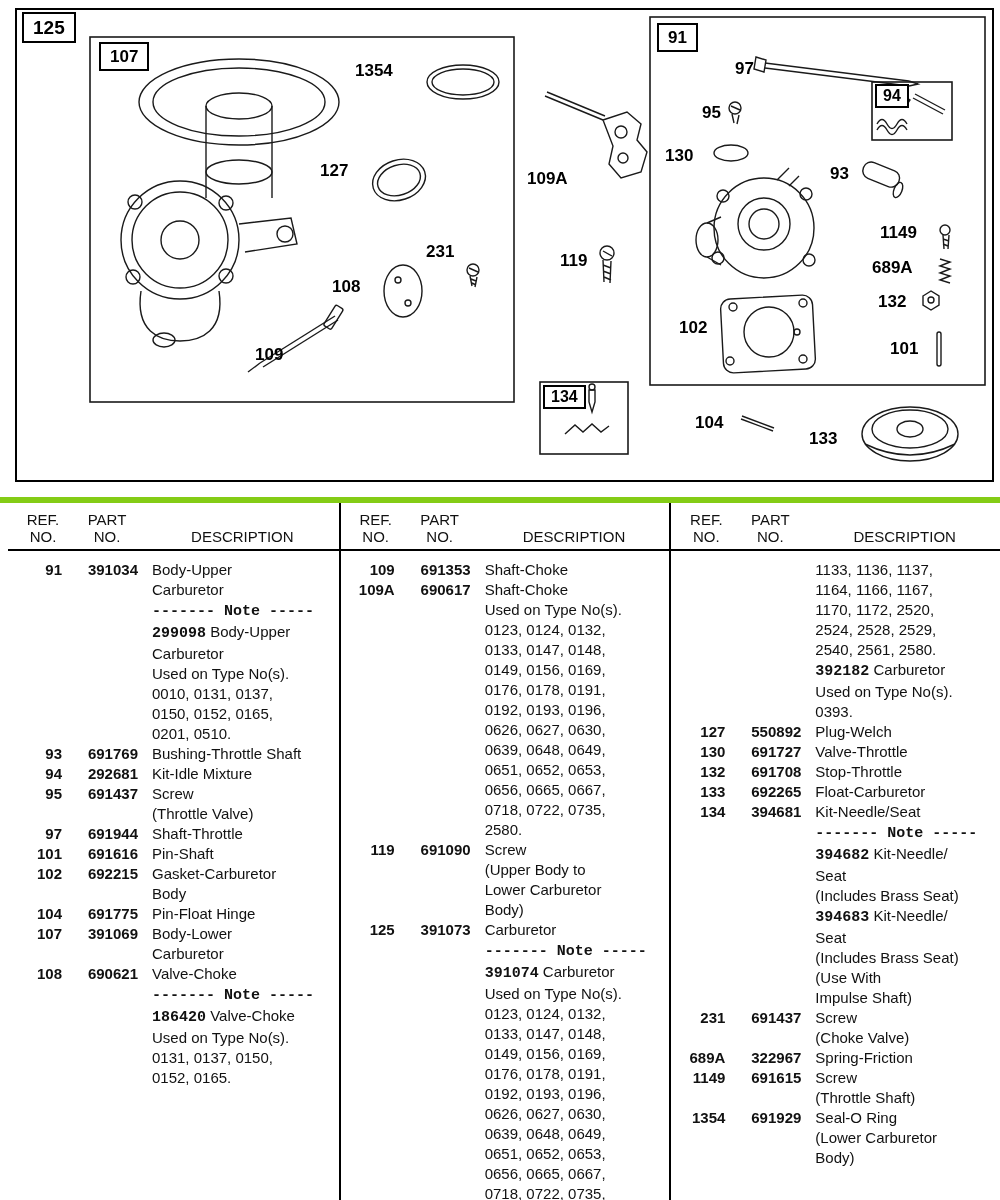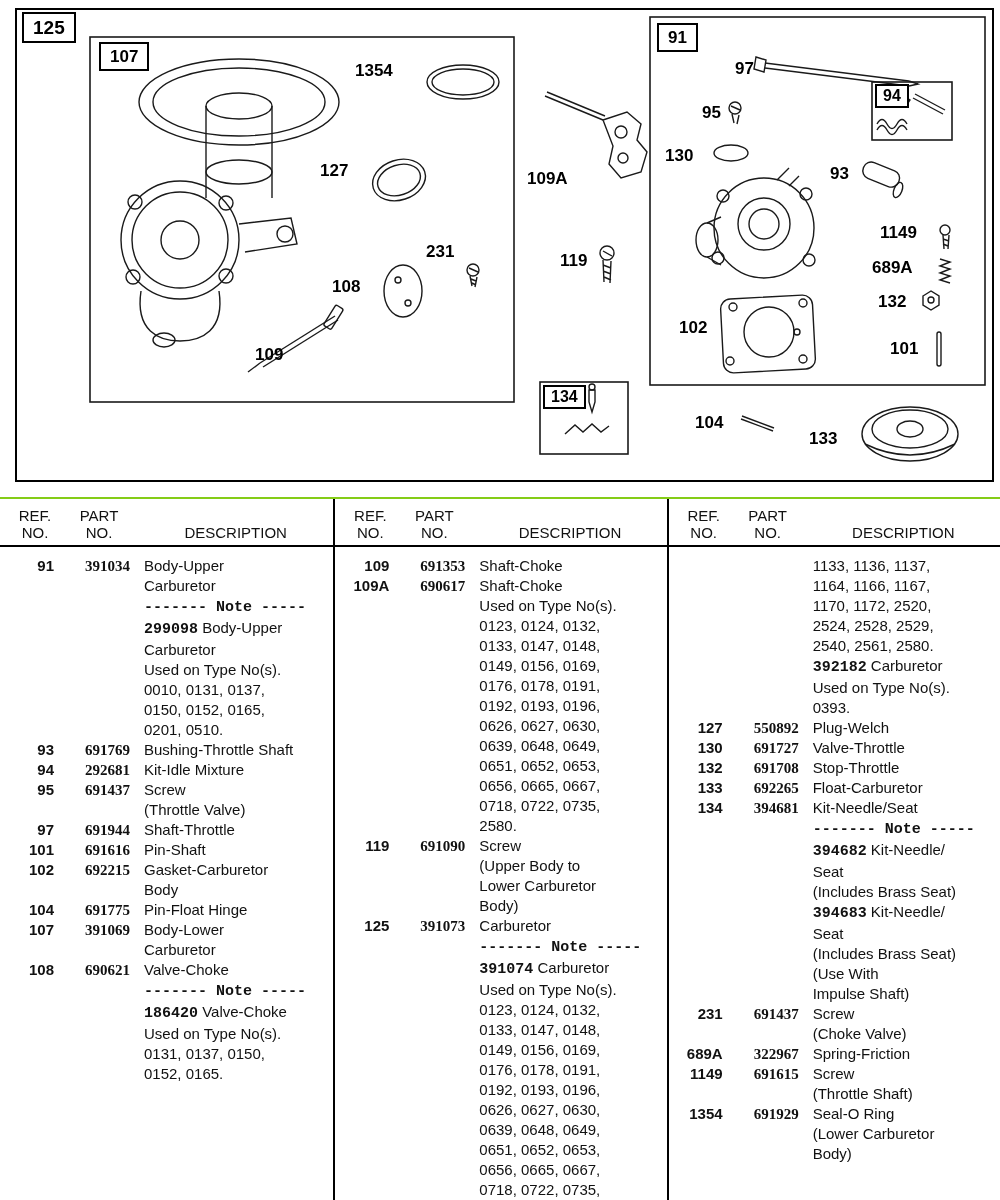--- a/index.html
+++ b/index.html
@@ -20,39 +20,39 @@
   }
   .lblbox{
     position:absolute;font-weight:700;font-size:17px;line-height:1;color:#000;
     border:2px solid #000;padding:4px 9px;background:#fff;white-space:nowrap;
   }
   .lblbox.big{font-size:19px;}
   .lblbox.small{padding:2px 6px;font-size:16px;}
   
   .parts-table{
     position:absolute;left:0;top:497px;right:0;bottom:0;
-    border-top:2px solid #84cc16;
-    display:grid;grid-template-columns:1fr 1fr 1fr;overflow:hidden;
+    border-top:6px solid #84cc16;
+    display:grid;grid-template-columns:1fr 1fr 1fr;overflow:hidden;padding-left:8px;
   }
   .tcol{overflow:hidden;}
   .tcol + .tcol{border-left:2px solid #000;}
   .thead{
     height:42px;border-bottom:2px solid #000;
     display:grid;grid-template-columns:38px 62px 1fr;column-gap:14px;
     padding:0 6px 4px 16px;align-items:end;
     font-size:15px;
   }
   .hcell{text-align:center;line-height:17px;}
   .tbody{padding:9px 4px 0 16px;}
   .entry{
     display:grid;grid-template-columns:38px 62px 1fr;column-gap:14px;
     font-size:15px;line-height:20px;
   }
   .entry .ref{font-weight:700;text-align:right;}
-  .entry .part{font-weight:700;text-align:right;font-family:Liberation Serif, serif;}
+  .entry .part{font-weight:700;text-align:right;}
   .entry .desc{}
   .dline{white-space:nowrap;}
   .dline .b{font-weight:700;font-family:Liberation Mono, monospace;}
 </style>
 </head>
 <body>
 
 <div class="diagram-box">
 
   <svg width="971" height="466" viewBox="0 0 971 466">

